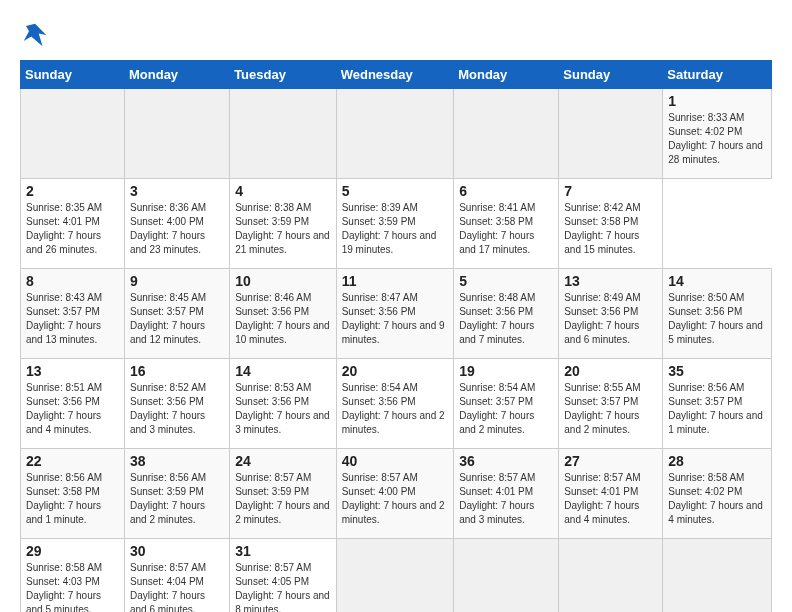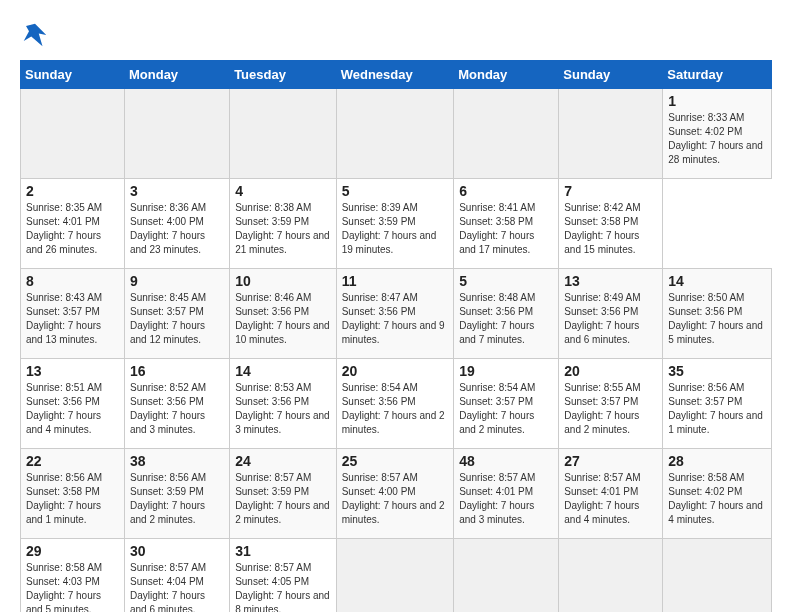--- a/index.html
+++ b/index.html
@@ -322,29 +322,29 @@
         </td>
         <td>
           <span class="day-number">24</span>
         <div class="day-info">
           Sunrise: 8:57 AM<br>
           Sunset: 3:59 PM<br>
           Daylight: 7 hours and 2 minutes.
         </div>
         </td>
         <td>
-          <span class="day-number">25</span>
+          <span class="day-number">40</span>
         <div class="day-info">
           Sunrise: 8:57 AM<br>
           Sunset: 4:00 PM<br>
           Daylight: 7 hours and 2 minutes.
         </div>
         </td>
         <td>
-          <span class="day-number">48</span>
+          <span class="day-number">36</span>
         <div class="day-info">
           Sunrise: 8:57 AM<br>
           Sunset: 4:01 PM<br>
           Daylight: 7 hours and 3 minutes.
         </div>
         </td>
         <td>
           <span class="day-number">27</span>
         <div class="day-info">
           Sunrise: 8:57 AM<br>

